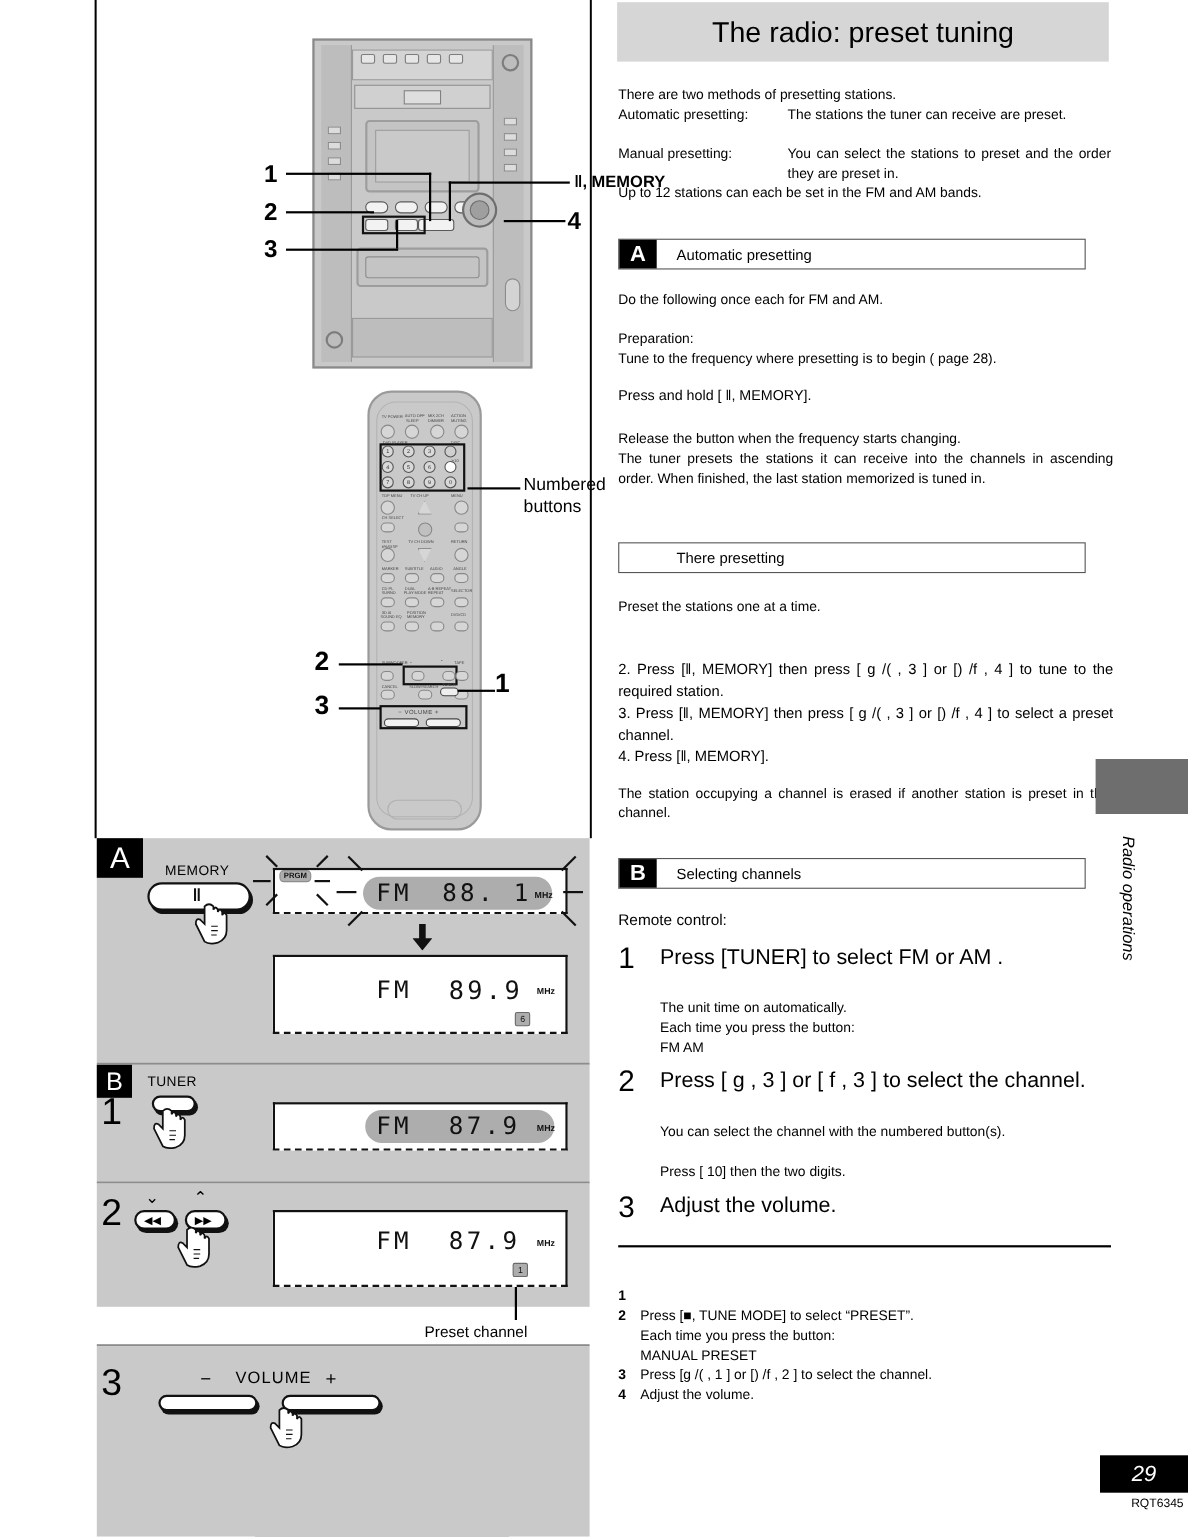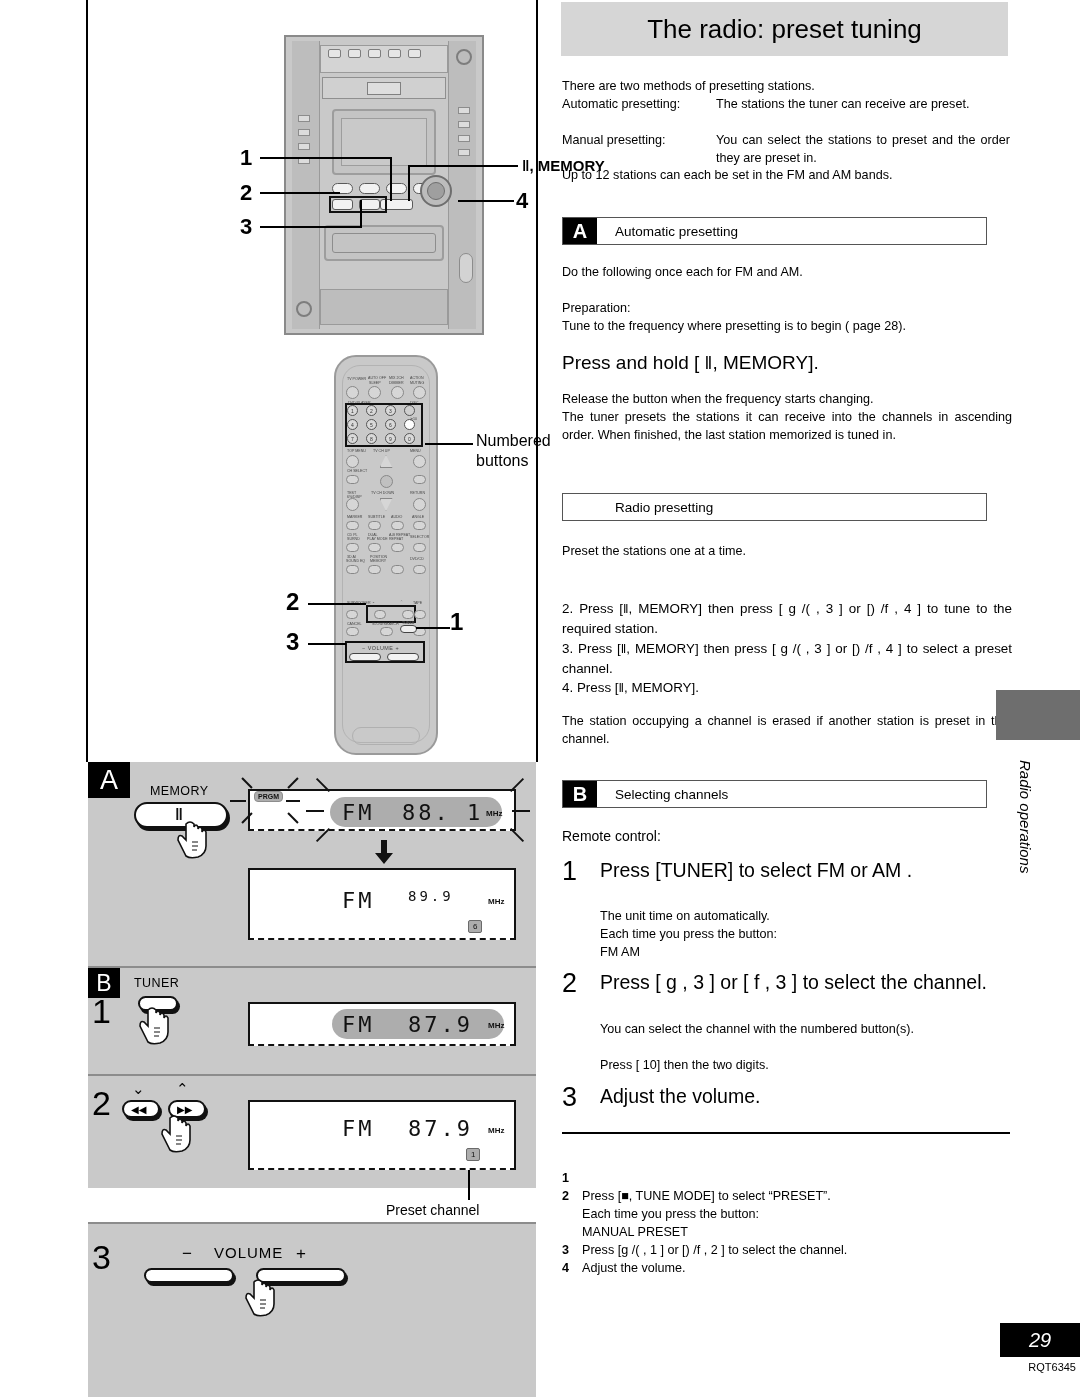--- a/index.html
+++ b/index.html
@@ -107,21 +107,21 @@
   .title-band { position:absolute; left:21px; top:2px; width:447px; height:54px; background:#d6d6d6;
                 display:flex; align-items:center; justify-content:center;}
   .title-band span{ font-size:26px; font-family:"Liberation Sans", sans-serif;}
   .body-text { position:absolute; font-size:12.6px; line-height:17.6px; font-family:"Liberation Sans", sans-serif; }
   .jt { text-align:justify; }
   .sec-head { position:absolute; height:28px; border:1px solid #555; background:#fff; display:flex; align-items:center;}
   .sec-head .tag{ width:34px; height:100%; background:#000; color:#fff; font-size:20px; font-weight:bold;
                   display:flex;align-items:center;justify-content:center;}
   .sec-head .tag.empty{ background:transparent; }
   .sec-head .ht{ font-size:13.5px; margin-left:18px; }
-  .big-head { position:absolute; font-size:19px; font-family:"Liberation Sans", sans-serif;}
+  .big-head { position:absolute; font-size:13px; font-family:"Liberation Sans", sans-serif;}
   .stepbig-n{ position:absolute; font-size:27px; font-family:"Liberation Sans", sans-serif;}
   .stepbig-t{ position:absolute; font-size:19.5px; line-height:25px; font-family:"Liberation Sans", sans-serif;}
   .hrline { position:absolute; background:#000; height:1.5px; }
 
   .sidetab { position:absolute; right:0; top:690px; width:84px; height:50px; background:#6e6e6e;}
   .sidelabel { position:absolute; right:46px; top:760px; font-size:15px; font-style:italic;
                writing-mode:vertical-rl; font-family:"Liberation Sans", sans-serif; white-space:nowrap;}
   .pagebox { position:absolute; right:0; top:1323px; width:80px; height:34px; background:#000; color:#fff;
              display:flex; align-items:center; justify-content:center; font-size:20px; font-style:italic;}
   .rqt { position:absolute; right:4px; top:1361px; font-size:11px; }
@@ -381,21 +381,21 @@
     <div class="ray" style="left:420px; top:22px; width:18px; transform:rotate(-45deg);"></div>
     <div class="ray" style="left:420px; top:72px; width:18px; transform:rotate(45deg);"></div>
     <div class="ray" style="left:424px; top:48px; width:18px;"></div>
 
     <svg style="position:absolute; left:287px; top:78px; width:18px; height:24px;" viewBox="0 0 18 24">
       <path d="M6 0 H12 V13 H18 L9 24 L0 13 H6 Z" fill="#111"></path>
     </svg>
 
     <div class="lcd dashed-bottom" style="left:160px; top:106px; width:268px; height:72px;">
       <div class="seg" style="left:92px; top:18px; font-size:22px;">FM</div>
-      <div class="seg" style="left:158px; top:18px; font-size:14px;">89.9</div>
+      <div class="seg" style="left:158px; top:18px; font-size:23px;">89.9</div>
       <div class="mhz" style="left:238px; top:27px;">MHz</div>
       <div class="presetbadge" style="left:218px; top:50px;">6</div>
     </div>
   </div>
   <div class="panel-sep" style="top:966px;"></div>
 
   <div class="panel" style="top:968px; height:106px;">
     <div class="tagbox" style="left:0; top:0; width:32px; height:30px; font-size:23px;">B</div>
     <div class="stepnum" style="left:4px; top:24px;">1</div>
     <div class="btn-label" style="left:46px; top:8px;">TUNER</div>
@@ -470,21 +470,21 @@
     </div>
     <div class="body-text" style="left:22px; top:300px; width:448px;">Preparation:</div>
     <div class="body-text" style="left:22px; top:264px; width:448px;">Do the following once each for FM and AM.</div>
     <div class="body-text" style="left:22px; top:318px; width:448px;">Tune to the frequency where presetting is to begin (    page 28).</div>
     <div class="big-head" style="left:22px; top:352px; width:448px;">Press and hold [ ‖, MEMORY].</div>
     <div class="body-text" style="left:22px; top:391px; width:448px;">Release the button when the frequency starts changing.</div>
     <div class="body-text jt" style="left:22px; top:409px; width:450px;">The tuner presets the stations it can receive into the channels in ascending order. When finished, the last station memorized is tuned in.</div>
 
     <div class="sec-head" style="left:22px; top:493px; width:425px;">
       <div class="tag empty"></div>
-      <div class="ht">Radio presetting</div>
+      <div class="ht">There presetting</div>
     </div>
     <div class="body-text" style="left:22px; top:543px; width:448px;">Preset the stations one at a time.</div>
     <div class="body-text jt" style="left:22px; top:599px; width:450px; font-size:13.4px; line-height:20px;">2.  Press [‖, MEMORY] then press [ g   /(    , 3 ] or [)   /f   , 4 ] to tune to the required station.</div>
     <div class="body-text jt" style="left:22px; top:639px; width:450px; font-size:13.4px; line-height:20px;">3.  Press [‖, MEMORY] then press [ g   /(    , 3 ] or [)   /f   , 4 ]  to select a preset channel.</div>
     <div class="body-text" style="left:22px; top:678px; width:448px; font-size:13.4px; line-height:20px;">4.  Press [‖, MEMORY].</div>
     <div class="body-text jt" style="left:22px; top:713px; width:450px;">The station occupying a channel is erased if another station is preset in that channel.</div>
 
     <div class="sec-head" style="left:22px; top:780px; width:425px;">
       <div class="tag">B</div>
       <div class="ht">Selecting channels</div>

